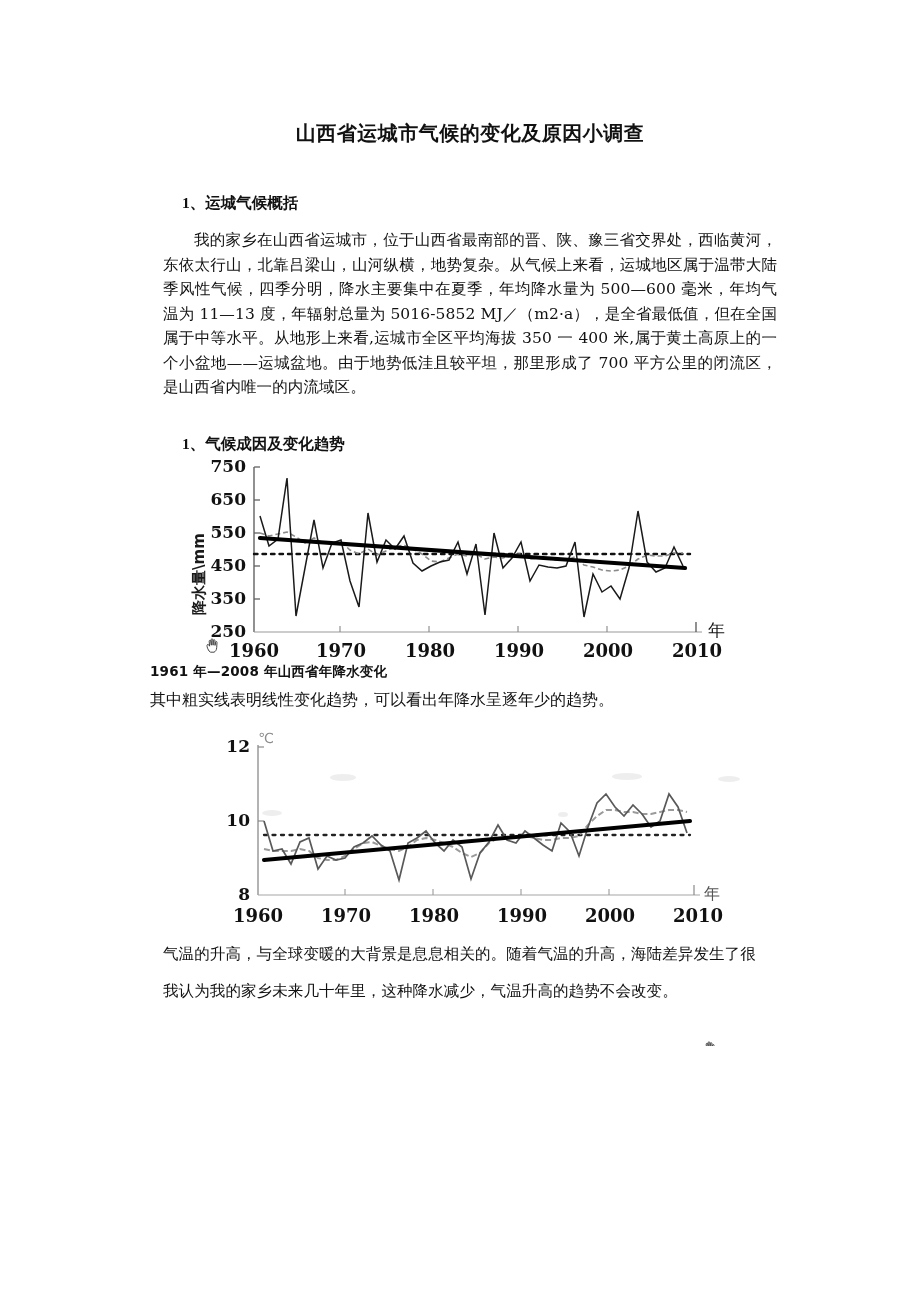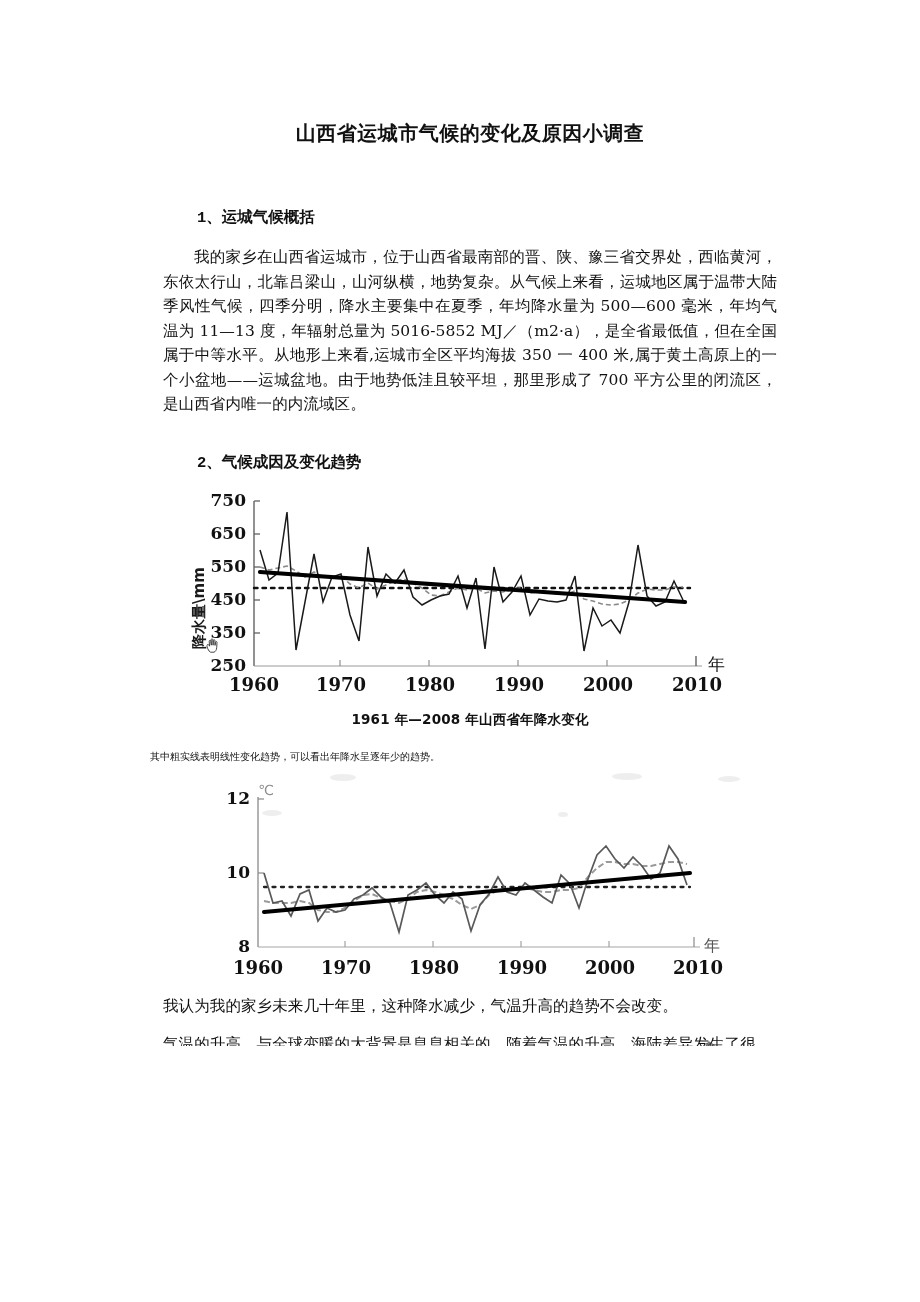--- a/index.html
+++ b/index.html
@@ -31,56 +31,56 @@
     font-size: 20px;
     letter-spacing: 0.5px;
     margin: 0;
     padding-top: 120px;
     line-height: 1.3;
     font-family: "DejaVu Sans", "Liberation Sans", sans-serif;
   }
   .section-head {
     font-weight: bold;
     font-size: 15.5px;
-    margin: 15px;
+    margin: 0;
     padding-top: 19px;
     padding-left: 32px;
     line-height: 1.58;
-    font-family: Liberation Mono, monospace;
+    font-family: Liberation Serif, serif;
   }
   .para {
     font-size: 15.5px;
     line-height: 1.58;
     margin: 13px;
     text-align: justify;
     text-justify: inter-ideograph;
     text-indent: 2em;
     letter-spacing: 0.1px;
   }
   .para.noindent {
     text-indent: 0;
   }
   .para-tight {
-    font-size: 10px;
+    font-size: 16px;
     line-height: 1.58;
     margin: 0;
     text-indent: 0;
   }
   .fig-block {
     width: 100%;
     text-align: center;
     margin: 0;
   }
   .fig-caption {
-    text-align: center;
+    text-align: left;
     font-weight: bold;
     font-size: 13.5px;
     font-family: "DejaVu Sans", "Liberation Sans", sans-serif;
     letter-spacing: 0.2px;
-    margin: 14px;
+    margin: 0;
     padding-top: 2px;
     padding-bottom: 6px;
   }
   .chart-svg {
     display: block;
     margin: 0 auto;
   }
   .cursor-hand {
     position: absolute;
     width: 16px;
@@ -102,21 +102,21 @@
 
   <div class="content">
 
     <h1 class="doc-title">山西省运城市气候的变化及原因小调查</h1>
 
     <div style="height:26px"></div>
 
     <div class="section-head">1、运城气候概括</div>
     <p class="para">我的家乡在山西省运城市，位于山西省最南部的晋、陕、豫三省交界处，西临黄河，东依太行山，北靠吕梁山，山河纵横，地势复杂。从气候上来看，运城地区属于温带大陆季风性气候，四季分明，降水主要集中在夏季，年均降水量为 500—600 毫米，年均气温为 11—13 度，年辐射总量为 5016-5852 MJ／（m2·a），是全省最低值，但在全国属于中等水平。从地形上来看,运城市全区平均海拔 350 一 400 米,属于黄土高原上的一个小盆地——运城盆地。由于地势低洼且较平坦，那里形成了 700 平方公里的闭流区，是山西省内唯一的内流域区。</p>
 
-    <div class="section-head">2、气候成因及变化趋势</div>
+    <div class="section-head">1、气候成因及变化趋势</div>
 
     <div class="fig-block">
       <svg class="chart-svg" width="560" height="205" viewBox="0 0 560 205">
 
         <text x="14" y="118" transform="rotate(-90 14 118)" text-anchor="middle" font-family="DejaVu Sans, sans-serif" font-size="15" font-weight="bold" fill="#1a1a1a">降水量\mm</text>
 
         <text x="56" y="16" text-anchor="end" font-family="DejaVu Serif, serif" font-size="17" font-weight="bold" fill="#111">750</text>
         <text x="56" y="49" text-anchor="end" font-family="DejaVu Serif, serif" font-size="17" font-weight="bold" fill="#111">650</text>
         <text x="56" y="82" text-anchor="end" font-family="DejaVu Serif, serif" font-size="17" font-weight="bold" fill="#111">550</text>
         <text x="56" y="115" text-anchor="end" font-family="DejaVu Serif, serif" font-size="17" font-weight="bold" fill="#111">450</text>
@@ -192,22 +192,22 @@
         <text x="136" y="193" text-anchor="middle" font-family="DejaVu Serif, serif" font-size="18" font-weight="bold" fill="#111">1970</text>
         <text x="224" y="193" text-anchor="middle" font-family="DejaVu Serif, serif" font-size="18" font-weight="bold" fill="#111">1980</text>
         <text x="312" y="193" text-anchor="middle" font-family="DejaVu Serif, serif" font-size="18" font-weight="bold" fill="#111">1990</text>
         <text x="400" y="193" text-anchor="middle" font-family="DejaVu Serif, serif" font-size="18" font-weight="bold" fill="#111">2000</text>
         <text x="488" y="193" text-anchor="middle" font-family="DejaVu Serif, serif" font-size="18" font-weight="bold" fill="#111">2010</text>
         <text x="494" y="170" font-family="DejaVu Sans, sans-serif" font-size="16" fill="#555">年</text>
       </svg>
     </div>
 
 
+    <p class="para noindent">气温的升高，与全球变暖的大背景是息息相关的。随着气温的升高，海陆差异发生了很</p>
     <p class="para noindent">我认为我的家乡未来几十年里，这种降水减少，气温升高的趋势不会改变。</p>
-    <p class="para noindent">气温的升高，与全球变暖的大背景是息息相关的。随着气温的升高，海陆差异发生了很</p>
 
   </div>
 
   <svg class="cursor-hand" style="left:205px; top:636px;" viewBox="0 0 16 18">
     <path d="M4,15 C2,12 1.5,9 2.5,8.5 C3.4,8 4.2,9.4 4.6,10.2 L4.2,5.2 C4.1,4.2 5.6,4.0 5.8,5.0 L6.3,9.2 L6.2,3.6 C6.2,2.5 7.7,2.5 7.8,3.6 L8.1,9.2 L8.4,4.4 C8.5,3.4 9.9,3.5 9.9,4.5 L10.0,9.4 L10.6,6.2 C10.8,5.2 12.1,5.4 12.0,6.4 L11.7,11.6 C11.5,14.2 10.4,15.6 9.0,16.2 L5.6,16.2 Z" fill="none" stroke="#333" stroke-width="0.9"></path>
   </svg>
 
   <svg class="cursor-hand" style="left:702px; top:1039px;" viewBox="0 0 16 18">
     <path d="M4,15 C2,12 1.5,9 2.5,8.5 C3.4,8 4.2,9.4 4.6,10.2 L4.2,5.2 C4.1,4.2 5.6,4.0 5.8,5.0 L6.3,9.2 L6.2,3.6 C6.2,2.5 7.7,2.5 7.8,3.6 L8.1,9.2 L8.4,4.4 C8.5,3.4 9.9,3.5 9.9,4.5 L10.0,9.4 L10.6,6.2 C10.8,5.2 12.1,5.4 12.0,6.4 L11.7,11.6 C11.5,14.2 10.4,15.6 9.0,16.2 L5.6,16.2 Z" fill="none" stroke="#333" stroke-width="0.9"></path>
   </svg>

